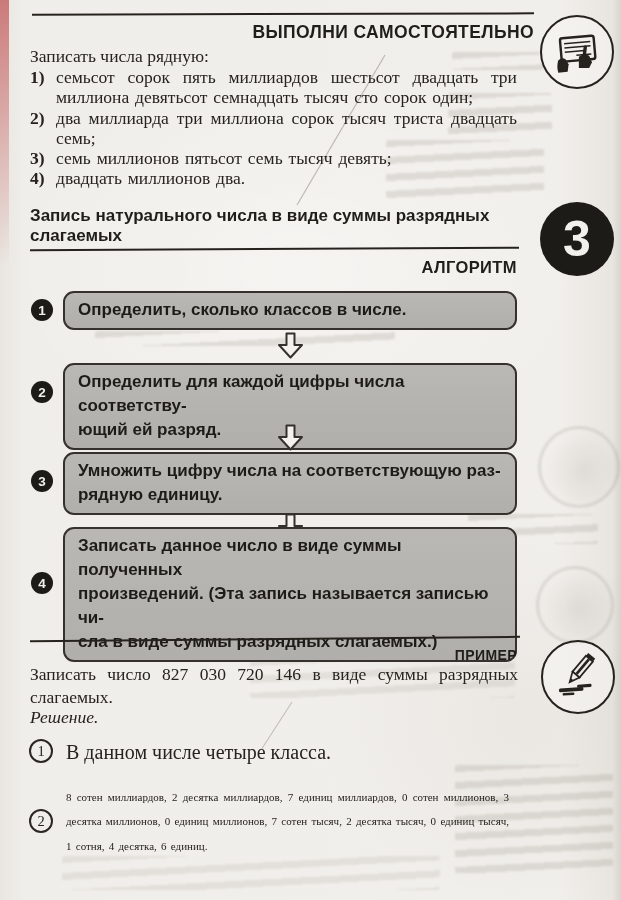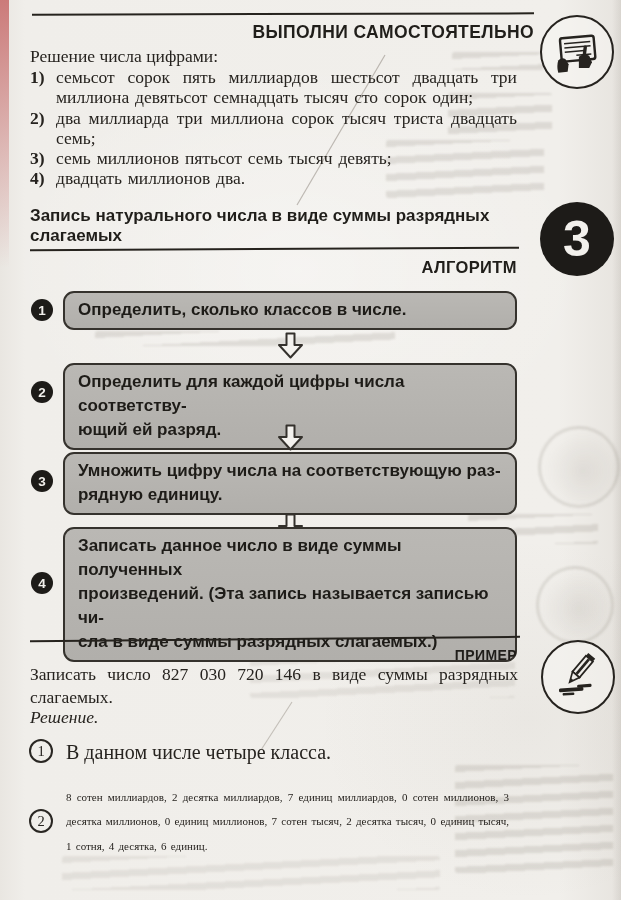--- a/index.html
+++ b/index.html
@@ -98,21 +98,21 @@
         <line x1="19" y1="26.5" x2="47" y2="26.5" stroke-width="1.6"></line>
         <line x1="19" y1="31" x2="40" y2="31" stroke-width="1.6"></line>
         <line x1="31" y1="35.5" x2="47" y2="35.5" stroke-width="1.6"></line>
       </g>
       <path d="M12 41 q4 -4 8 -1 l3 5 -1 8 -10 1 q-2 -7 0 -13 z" fill="#26231f"></path>
       <rect x="38.5" y="25" width="3.6" height="13" rx="1.8" fill="#26231f" transform="rotate(7 40 31)"></rect>
       <path d="M34 37 q5 -4 11 -1 l3 7 -3 6 -11 0 z" fill="#26231f"></path>
     </svg>
   </div>
 
-  <div class="abs intro" style="left:30px;top:46px;">Решение числа цифрами:</div>
+  <div class="abs intro" style="left:30px;top:46px;">Записать числа рядную:</div>
 
   <div class="abs task-list" style="left:30px;top:67px;">
     <div class="t-item">
       <span class="t-num">1)</span>
       <span class="t-body">семьсот сорок пять миллиардов шестьсот двадцать три миллиона девятьсот семнадцать тысяч сто сорок один;</span>
     </div>
     <div class="t-item">
       <span class="t-num">2)</span>
       <span class="t-body">два миллиарда три миллиона сорок тысяч триста двадцать семь;</span>
     </div>

